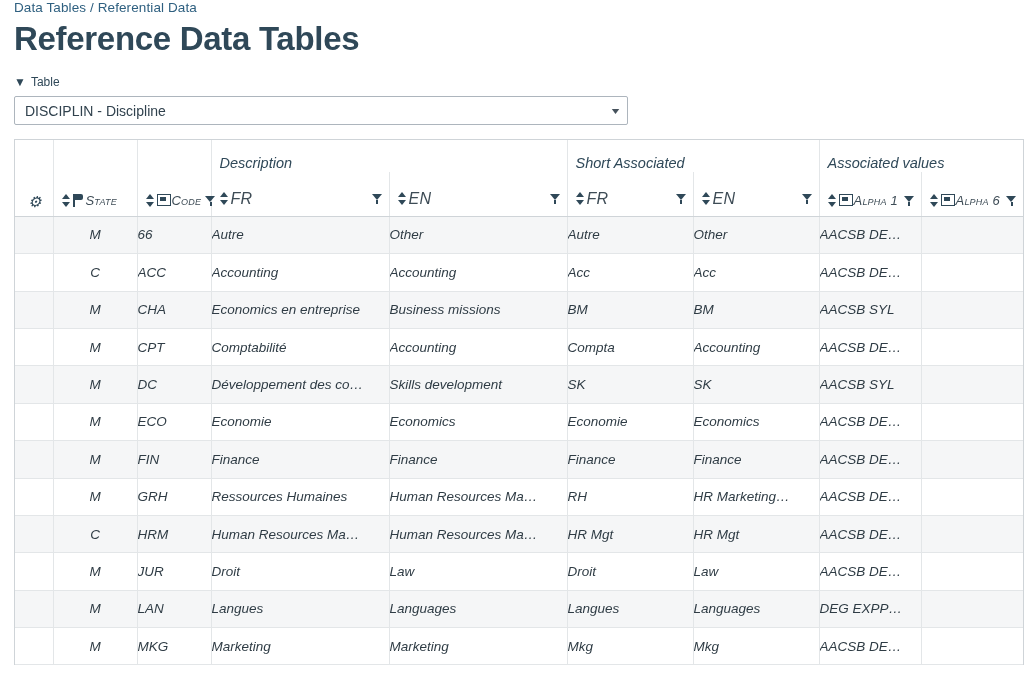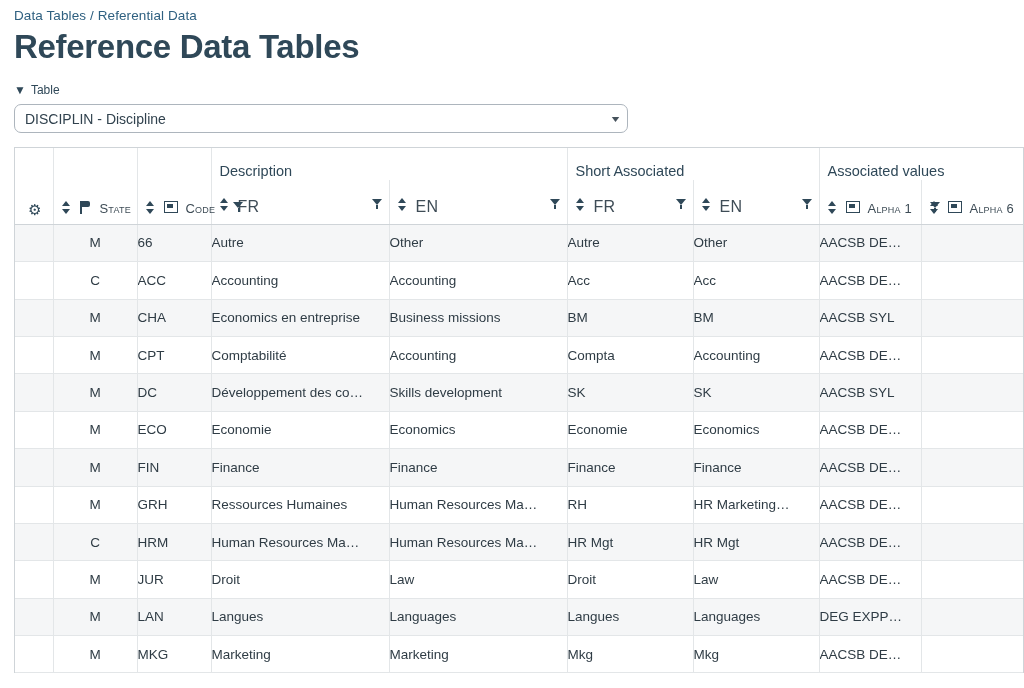--- a/index.html
+++ b/index.html
@@ -8,21 +8,21 @@
     padding: 0;
     width: 1024px;
     height: 688px;
     background: #ffffff;
     font-family: "Liberation Sans", sans-serif;
     color: #2e3b44;
     overflow: hidden;
   }
 
   .page {
-    padding: 8px 0 0 0;
+    padding: 0 0 0 0;
     width: 1024px;
     height: 536px;
     position: relative;
   }
 
   .breadcrumb {
     font-size: 13.5px;
     color: #2f6080;
     padding: 0 14px;
     margin-bottom: 6px;
@@ -57,21 +57,21 @@
   }
 
   .select-wrap {
     padding: 0 14px;
     margin-bottom: 14px;
   }
   .select-box {
     width: 614px;
     height: 29px;
     border: 1px solid #adb5bd;
-    border-radius: 7px;
+    border-radius: 2px;
     background: #ffffff;
     display: flex;
     align-items: center;
     justify-content: space-between;
     padding: 0 9px 0 10px;
     font-size: 14px;
     color: #31424e;
   }
   .caret {
     font-size: 10px;
@@ -79,20 +79,21 @@
     transform: scaleX(1.5);
   }
 
   .table-wrap {
     margin: 4px 14px;
     border: 1px solid #cfd4d8;
     border-bottom: none;
     width: 1010px;
     overflow: hidden;
     background: #fff;
+    font-style: italic;
   }
 
   table.grid {
     border-collapse: collapse;
     table-layout: fixed;
     width: 1008px;
     font-size: 13.5px;
   }
 
   table.grid th, table.grid td {
@@ -119,21 +120,22 @@
     border-bottom: 1px solid #cfd4d8;
     text-align: left;
     font-weight: 400;
     color: #404f59;
     padding: 0 6px 0 8px;
     vertical-align: bottom;
   }
 
   .hcell {
     display: flex;
-    gap: 9px;
+    align-items: center;
+    gap: 2px;
     padding-bottom: 8px;
     white-space: nowrap;
   }
   .hcell .lbl {
     font-size: 16px;
     letter-spacing: 0.3px;
     color: #3e4c56;
   }
   .hcell .lbl.caps {
     font-variant: small-caps;

